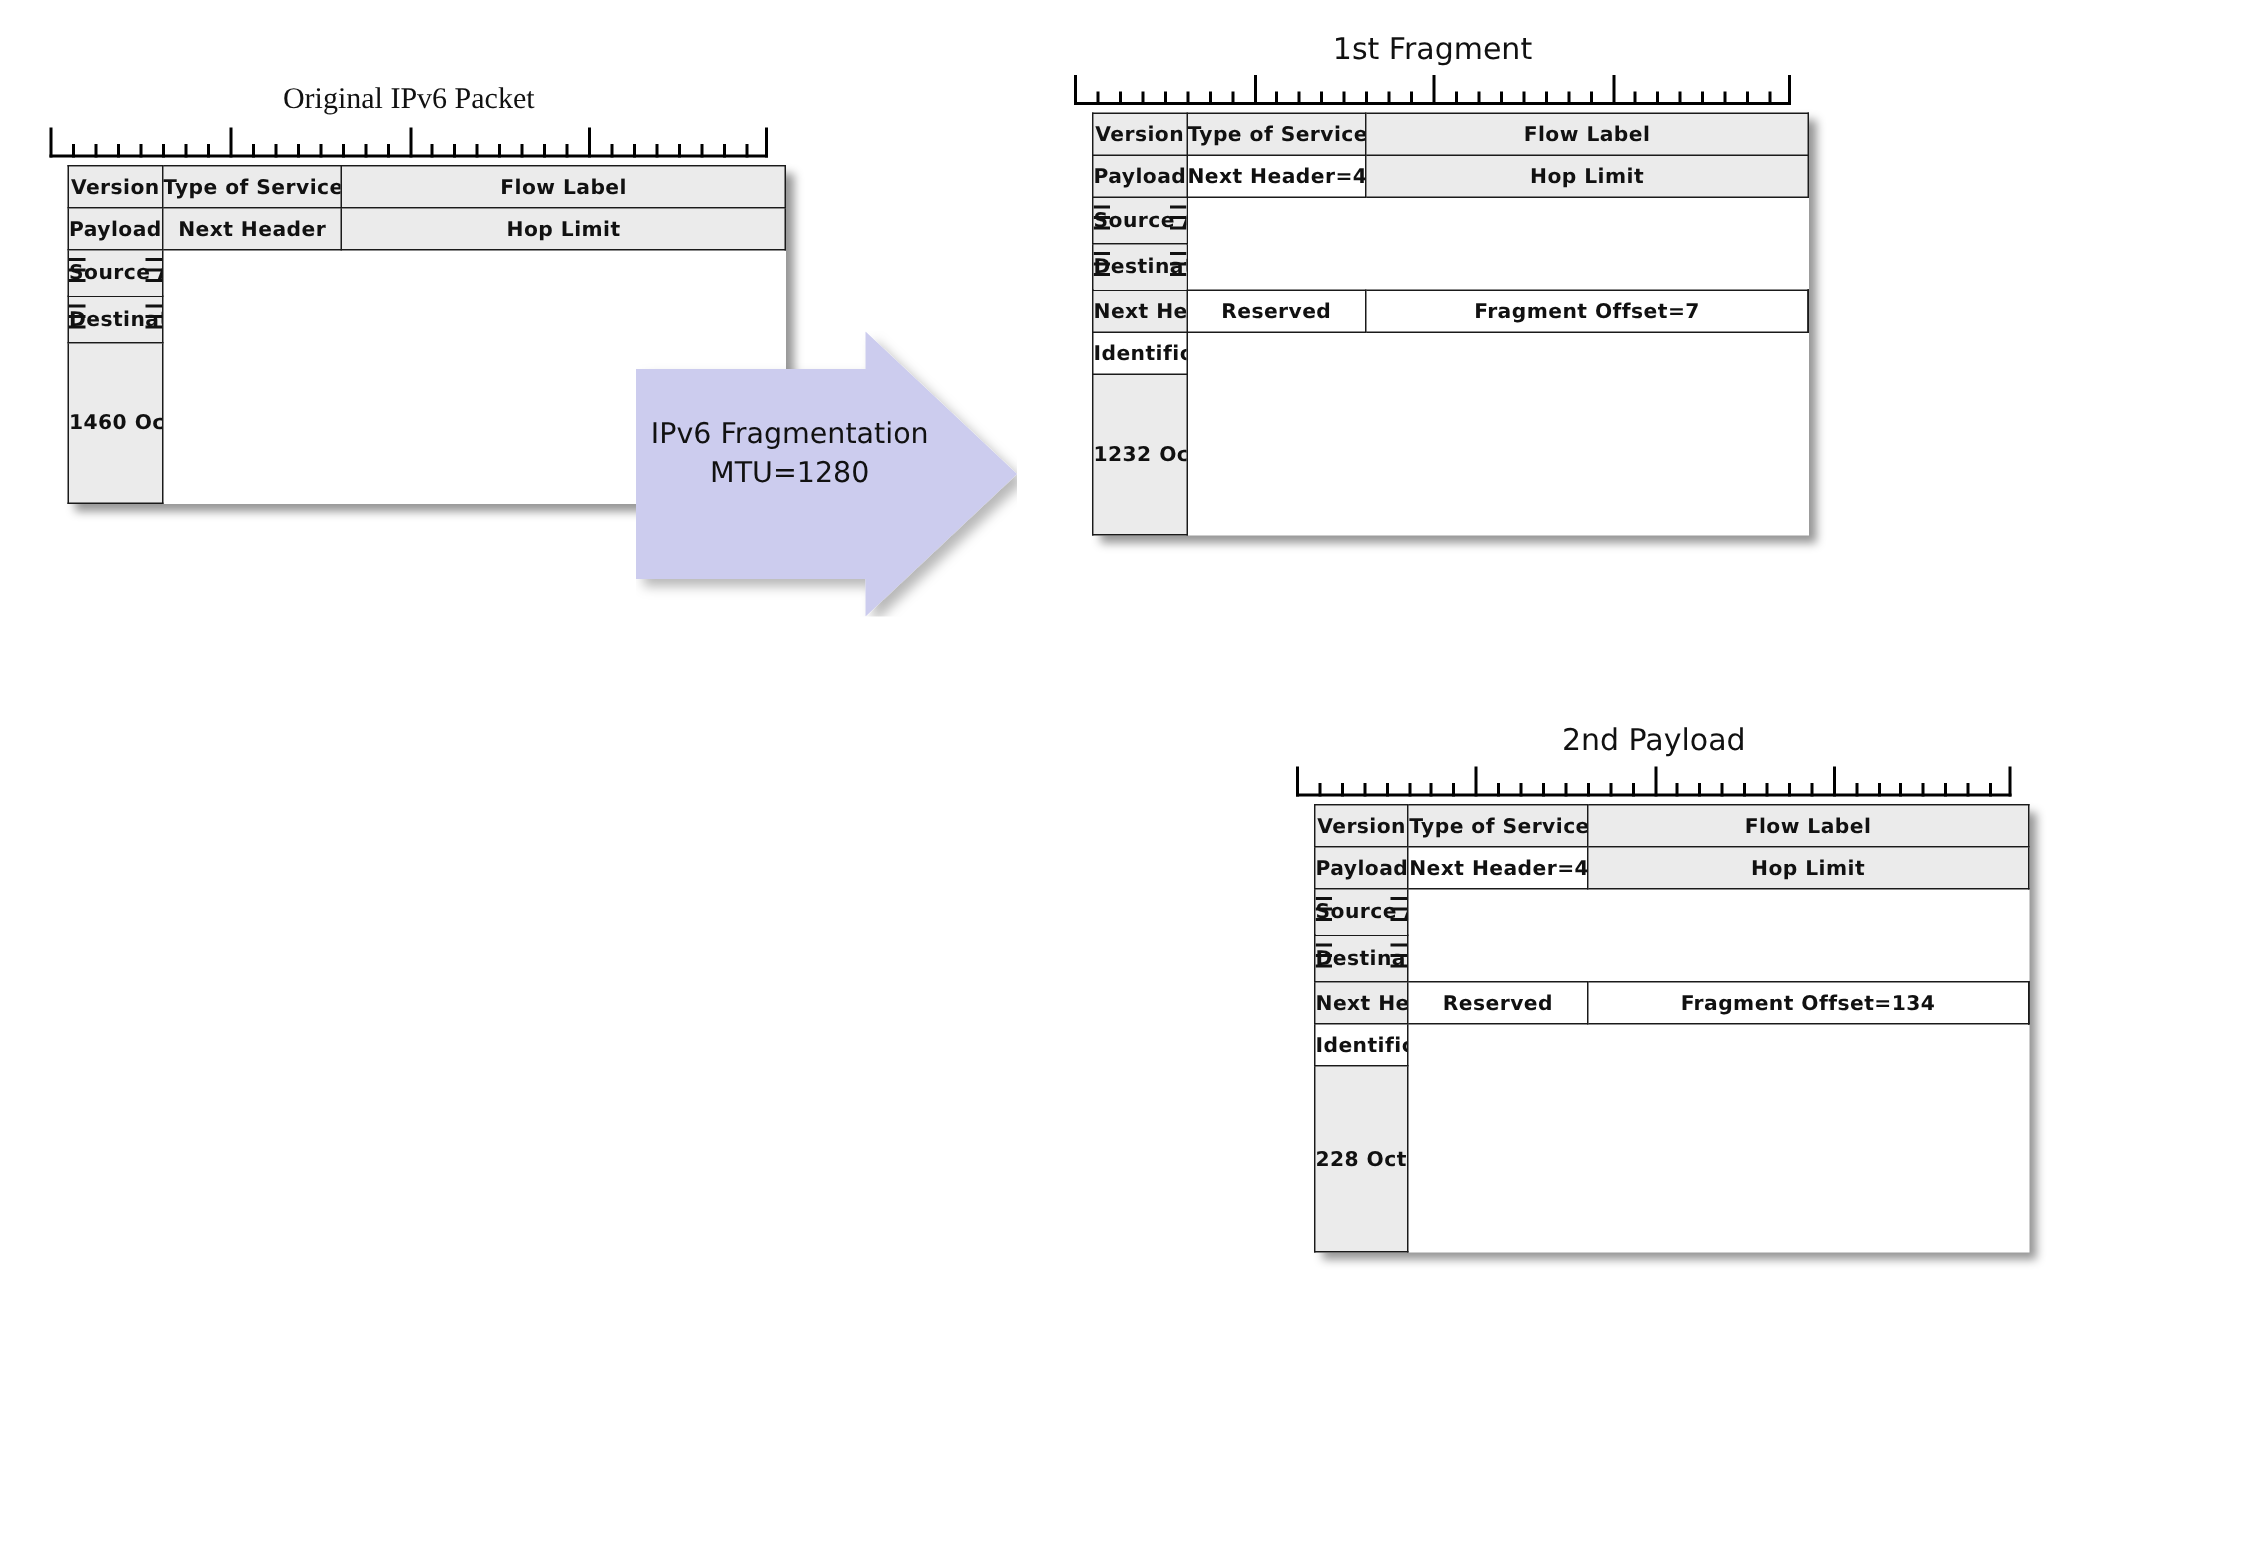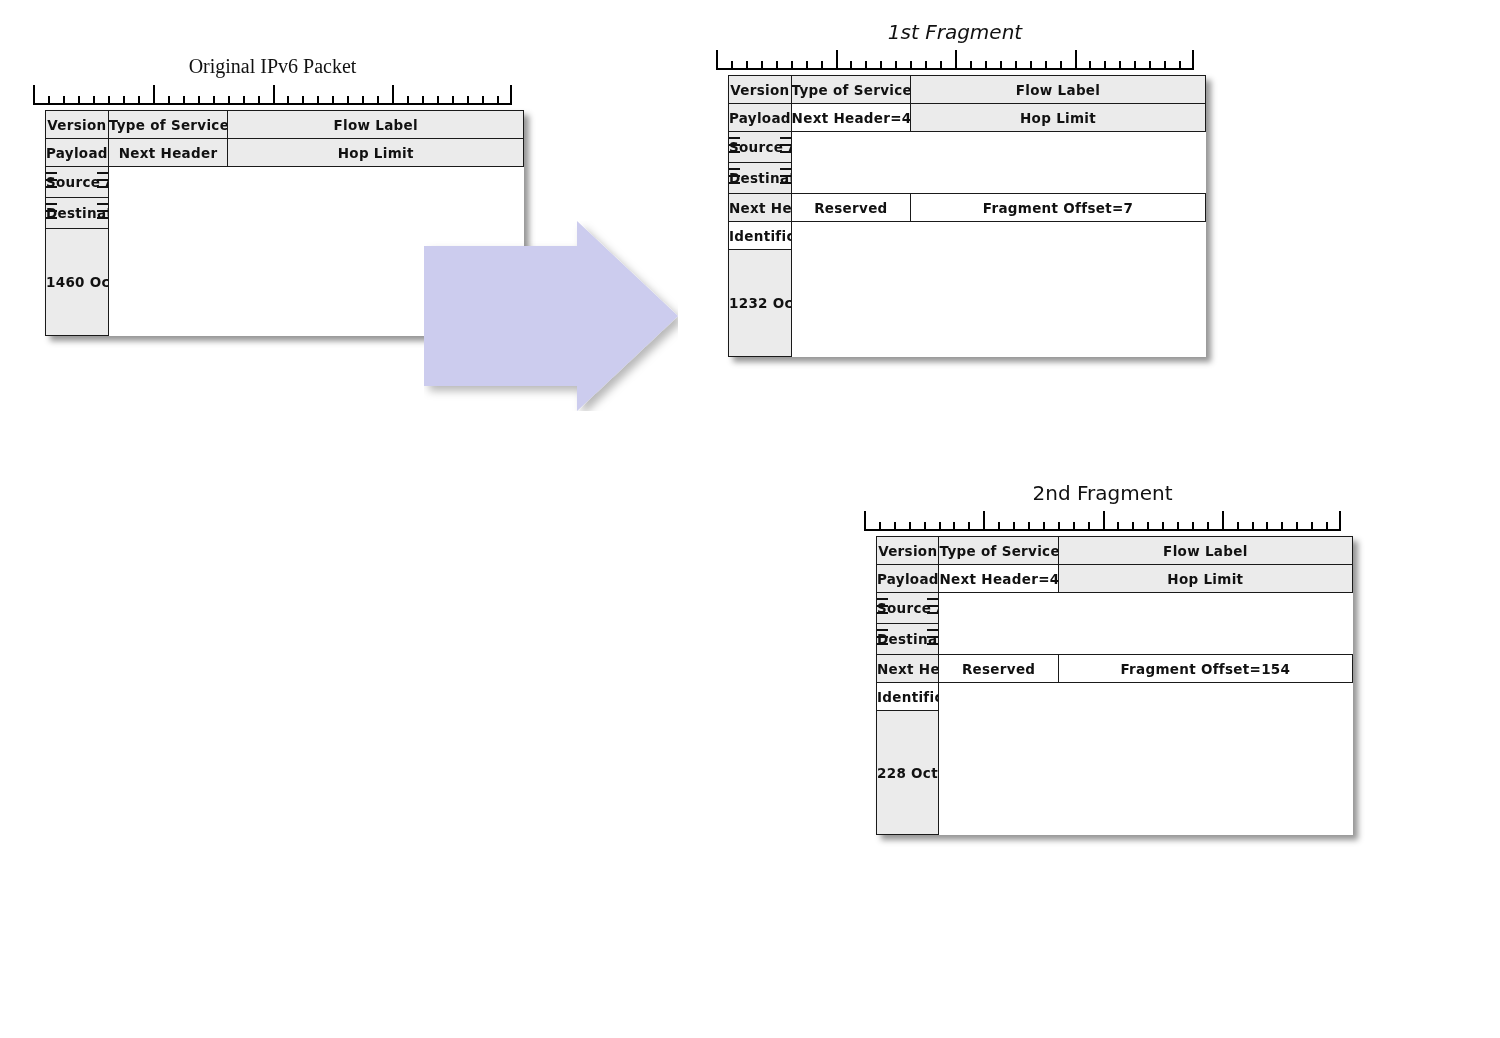--- a/index.html
+++ b/index.html
@@ -216,24 +216,28 @@
 
 <div id="arrow-block">
   <svg width="254" height="190" viewBox="0 0 254 190">
     <defs>
       <filter id="arrShadow" x="-20%" y="-20%" width="150%" height="150%">
         <feDropShadow dx="5" dy="5" stdDeviation="4" flood-color="#000000" flood-opacity="0.28"></feDropShadow>
       </filter>
     </defs>
     <polygon points="0,25 153,25 153,0 254,95 153,190 153,165 0,165" fill="#ccccee" filter="url(#arrShadow)"></polygon>
   </svg>
+  <div class="arrow-label">
+    <div>IPv6 Fragmentation</div>
+    <div>MTU=1280</div>
+  </div>
 </div>
 
 <div class="packet" id="pkt-fragment1" style="left:716px; top:20px; width:478px;">
-  <div class="packet-title" style="top:0px;font-style:italic;">1st Fragment</div>
+  <div class="packet-title" style="top:0px;">1st Fragment</div>
   <div class="ruler" style="top:28px;">
       <div class="axis"></div>
       <div class="tick major" style="left: calc(0% + 0px);"></div>
       <div class="tick" style="left: calc(3.125% + 0px);"></div>
       <div class="tick" style="left: calc(6.25% + 0px);"></div>
       <div class="tick" style="left: calc(9.375% + 0px);"></div>
       <div class="tick" style="left: calc(12.5% + 0px);"></div>
       <div class="tick" style="left: calc(15.625% + 0px);"></div>
       <div class="tick" style="left: calc(18.75% + 0px);"></div>
       <div class="tick" style="left: calc(21.875% + 0px);"></div>
@@ -308,21 +312,21 @@
           <td class="white" style="width: 100%;">Identification=1956</td>
         </tr>
         <tr>
           <td class="data" style="width: 100%;">1232 Octets of Data</td>
         </tr>
       </tbody>
     </table>
 </div>
 
 <div class="packet" id="pkt-fragment2" style="left:864px; top:481px; width:477px;">
-  <div class="packet-title" style="top:0px;">2nd Fragment</div>
+  <div class="packet-title" style="top:0px;">2nd Payload</div>
   <div class="ruler" style="top:28px;">
       <div class="axis"></div>
       <div class="tick major" style="left: calc(0% + 0px);"></div>
       <div class="tick" style="left: calc(3.125% + 0px);"></div>
       <div class="tick" style="left: calc(6.25% + 0px);"></div>
       <div class="tick" style="left: calc(9.375% + 0px);"></div>
       <div class="tick" style="left: calc(12.5% + 0px);"></div>
       <div class="tick" style="left: calc(15.625% + 0px);"></div>
       <div class="tick" style="left: calc(18.75% + 0px);"></div>
       <div class="tick" style="left: calc(21.875% + 0px);"></div>
@@ -382,21 +386,21 @@
               <i></i>
             </span><span class="edge r">
               <i></i>
               <i></i>
               <i></i>
             </span></td>
         </tr>
         <tr>
           <td style="width: 25%;">Next Header</td>
           <td class="white" style="width: 25%;">Reserved</td>
-          <td class="white" style="width: 36%;">Fragment Offset=154</td>
+          <td class="white" style="width: 36%;">Fragment Offset=134</td>
           <td class="white" style="width: 10%;">Res</td>
           <td class="white" style="width: 4%;">0</td>
         </tr>
         <tr>
           <td class="white" style="width: 100%;">Identification=1956</td>
         </tr>
         <tr>
           <td class="data data-tall" style="width: 100%;">228 Octets of Data</td>
         </tr>
       </tbody>

